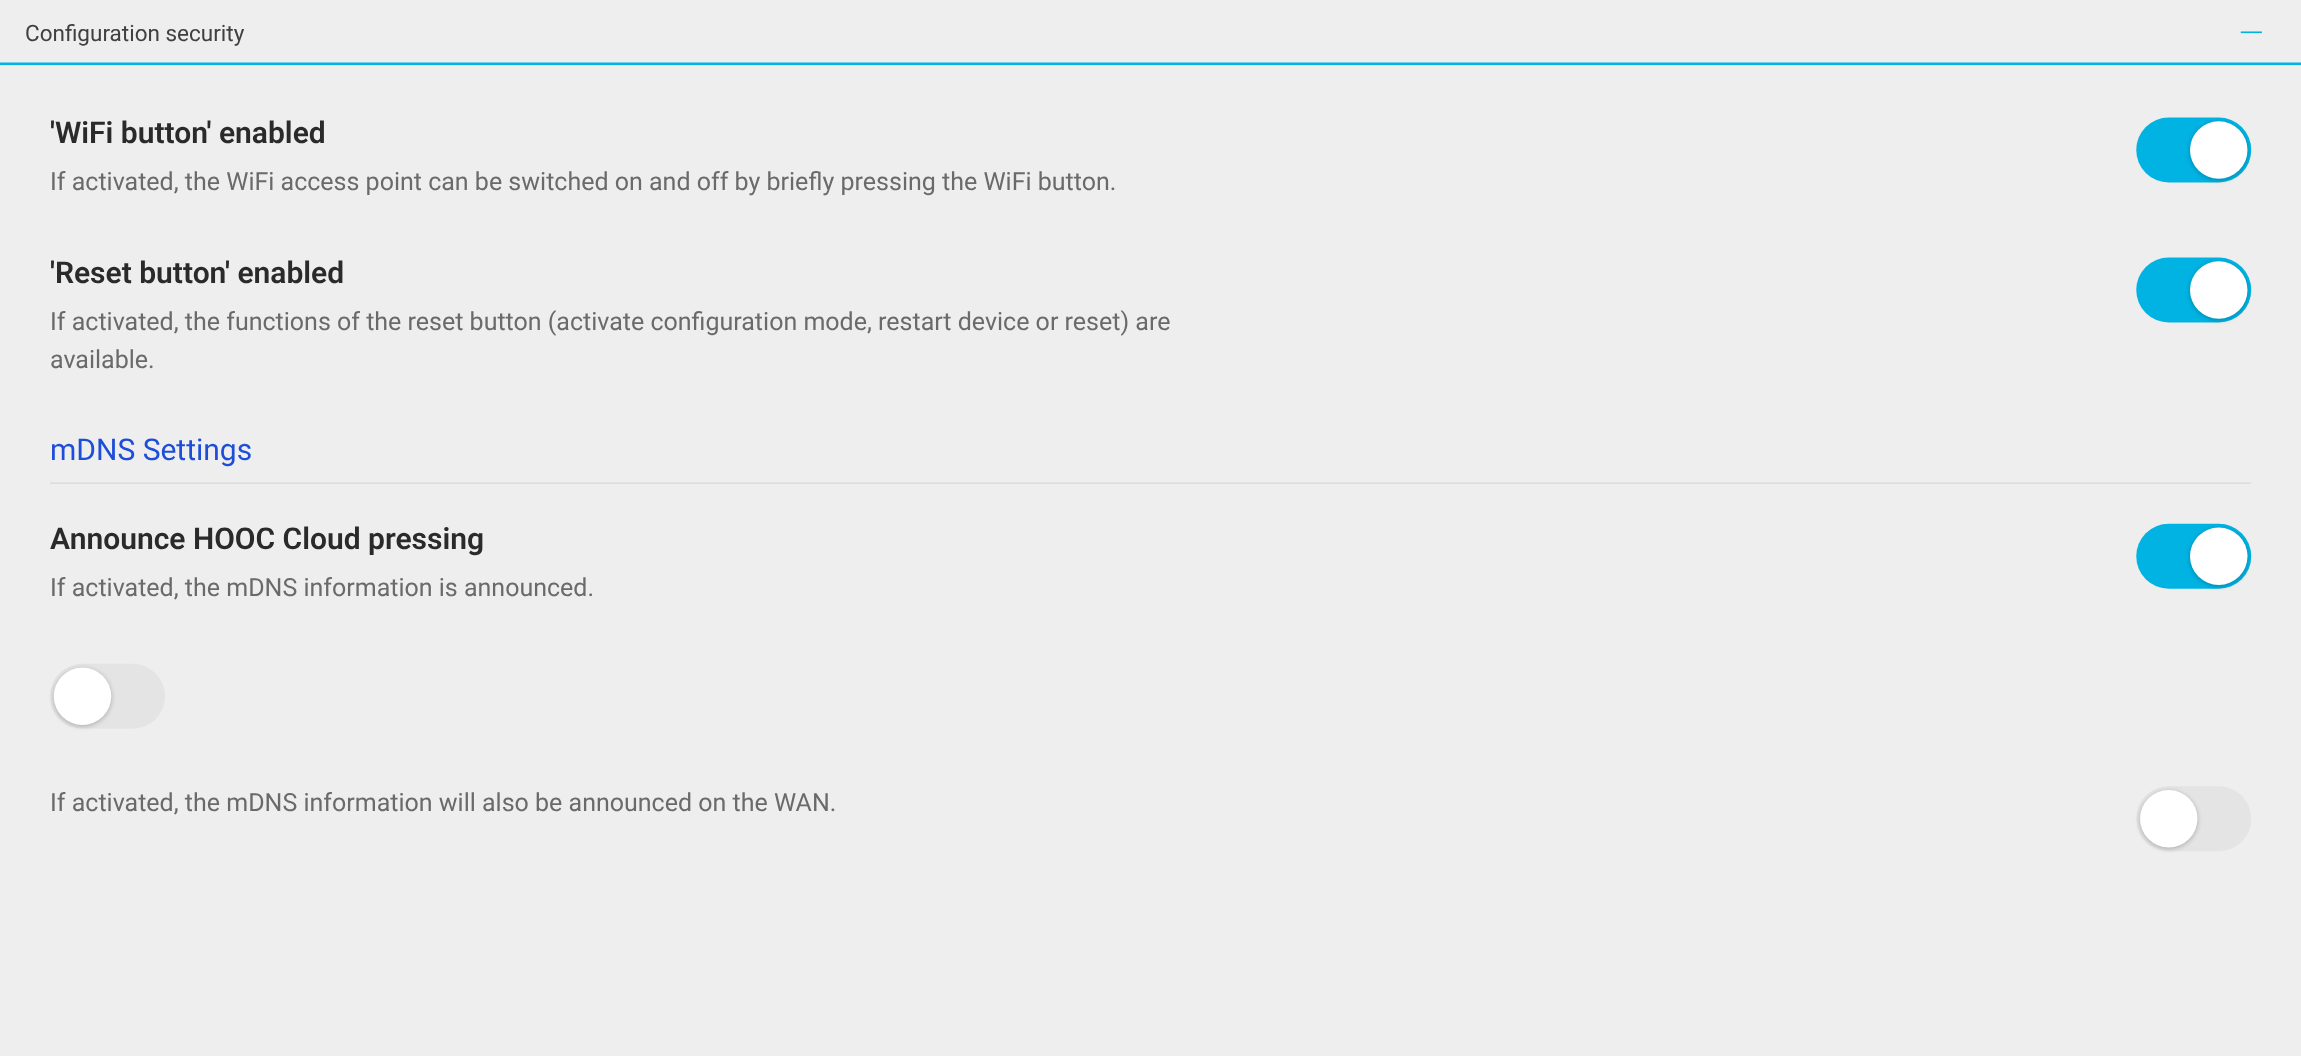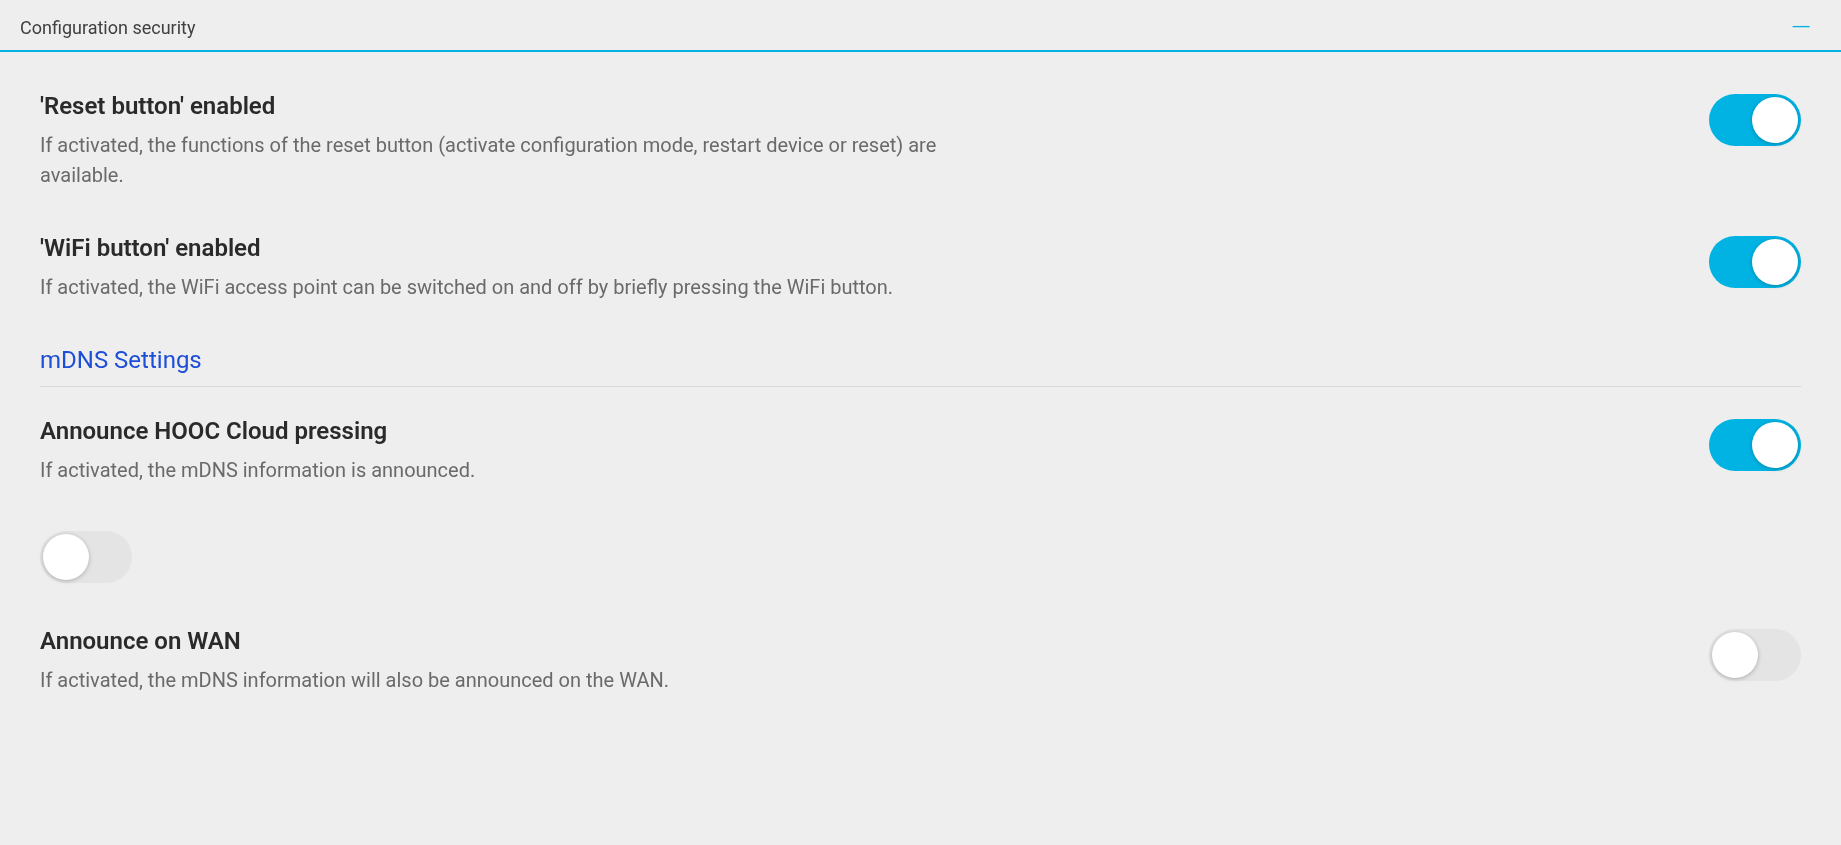--- a/index.html
+++ b/index.html
@@ -104,32 +104,32 @@
 
 <div class="section-header">
   <div class="section-title">Configuration security</div>
   <div class="collapse-icon">—</div>
 </div>
 
 <div class="content">
 
   <div class="setting-row">
     <div class="setting-text">
-      <div class="setting-label">'Reset button' enabled</div>
-      <div class="setting-desc">If activated, the functions of the reset button (activate configuration mode, restart device or reset) are available.</div>
+      <div class="setting-label">'WiFi button' enabled</div>
+      <div class="setting-desc">If activated, the WiFi access point can be switched on and off by briefly pressing the WiFi button.</div>
     </div>
     <div class="toggle on">
       <div class="toggle-knob"></div>
     </div>
   </div>
 
   <div class="setting-row">
     <div class="setting-text">
-      <div class="setting-label">'WiFi button' enabled</div>
-      <div class="setting-desc">If activated, the WiFi access point can be switched on and off by briefly pressing the WiFi button.</div>
+      <div class="setting-label">'Reset button' enabled</div>
+      <div class="setting-desc">If activated, the functions of the reset button (activate configuration mode, restart device or reset) are available.</div>
     </div>
     <div class="toggle on">
       <div class="toggle-knob"></div>
     </div>
   </div>
 
   <div class="subsection-title">mDNS Settings</div>
 
   <div class="setting-row">
     <div class="setting-text">
@@ -142,21 +142,20 @@
   </div>
 
   <div class="setting-row">
     <div class="toggle off">
       <div class="toggle-knob"></div>
     </div>
   </div>
 
   <div class="setting-row">
     <div class="setting-text">
-      <div class="setting-label">Announce on WAN</div>
       <div class="setting-desc">If activated, the mDNS information will also be announced on the WAN.</div>
     </div>
     <div class="toggle off">
       <div class="toggle-knob"></div>
     </div>
   </div>
 
 </div>
 
 </body></html>

